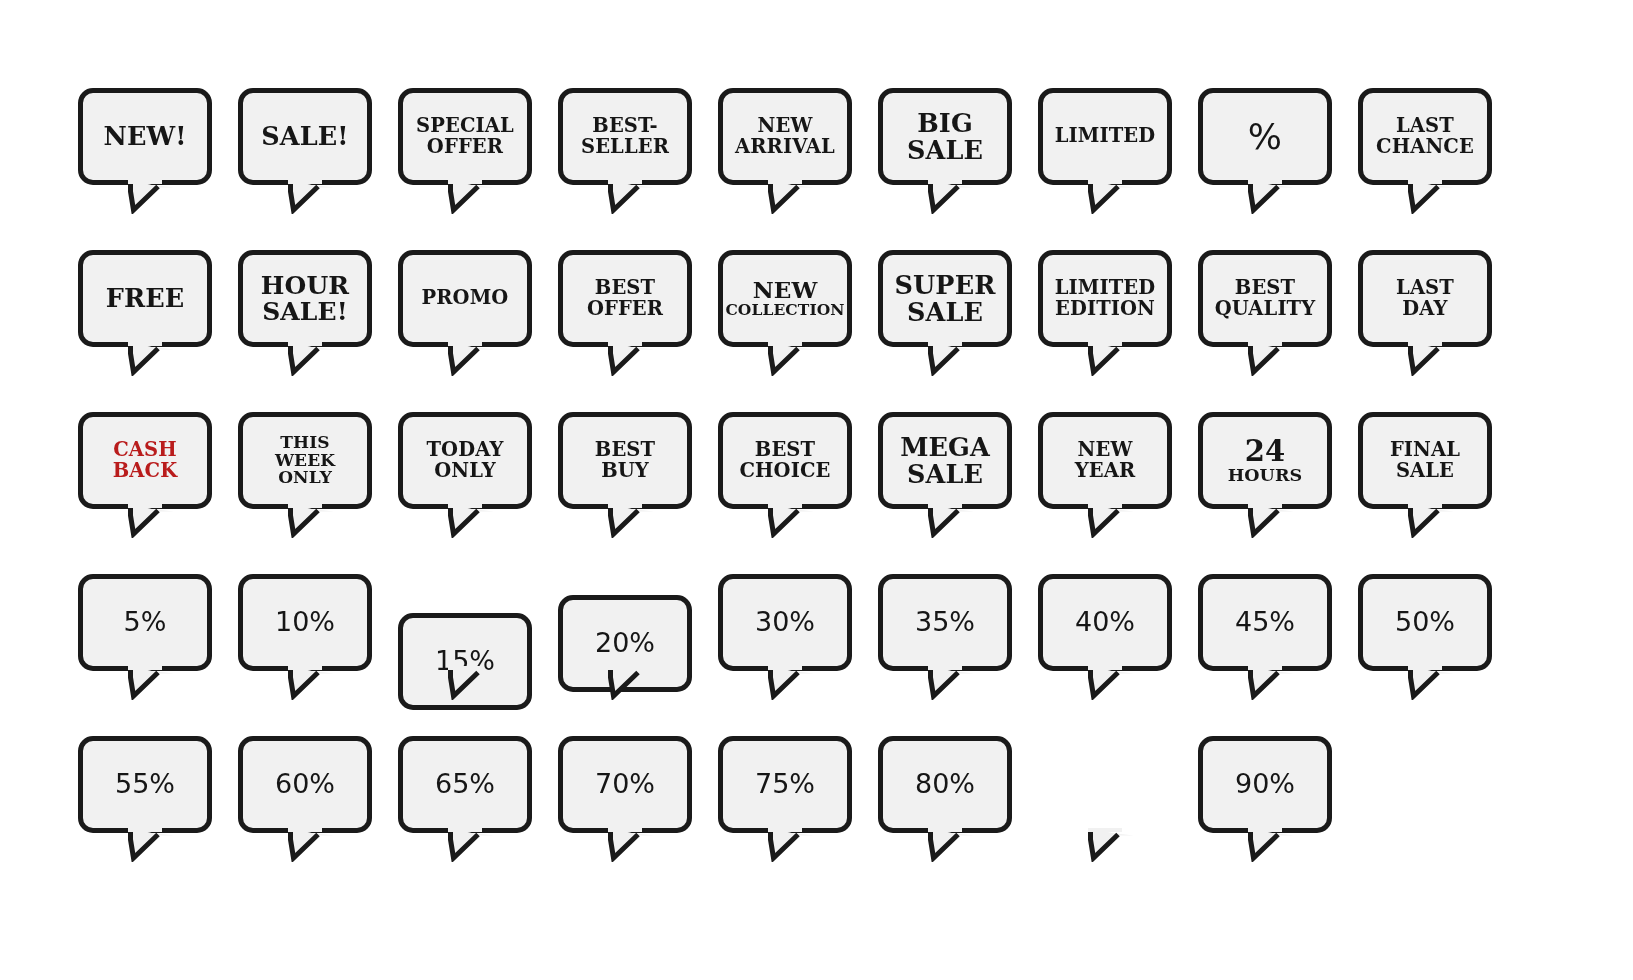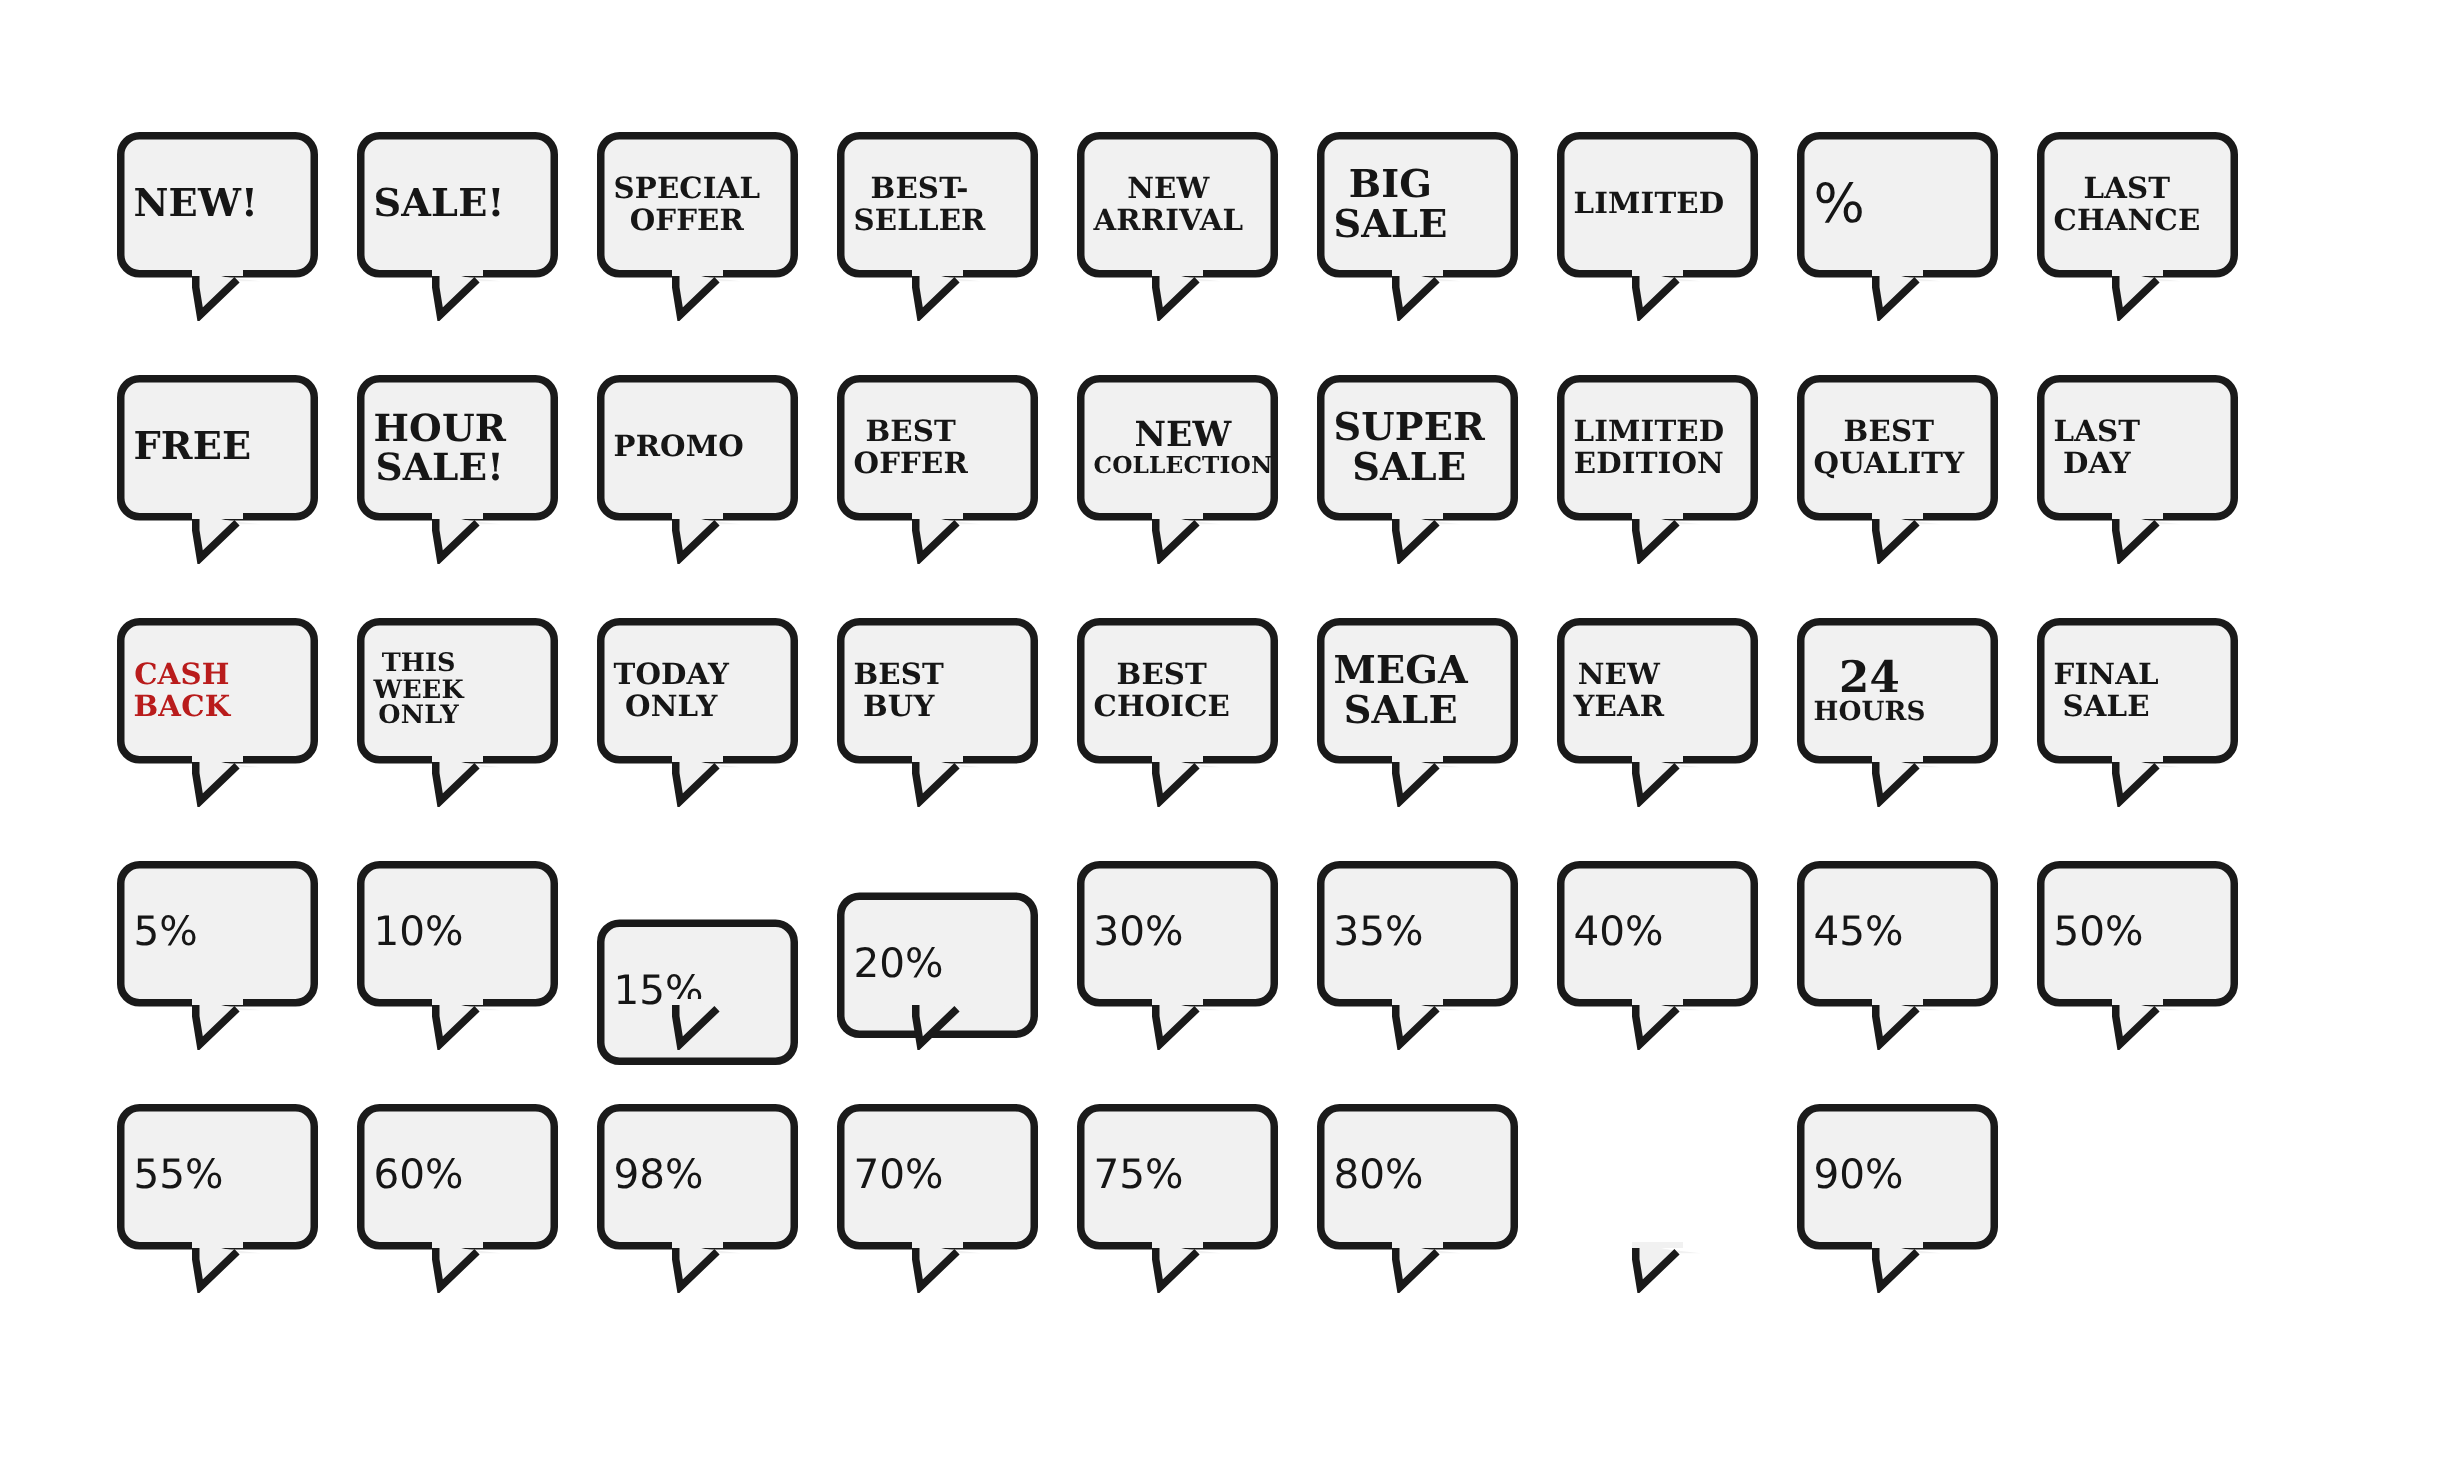--- a/index.html
+++ b/index.html
@@ -46,21 +46,21 @@
     left: 0;
     top: 0;
     width: 134px;
     height: 97px;
     box-sizing: border-box;
     background: #f1f1f1;
     border: 5px solid #1a1a1a;
     border-radius: 15px;
     display: flex;
     align-items: center;
-    justify-content: flex-start;
+    justify-content: center;
     text-align: center;
     color: #161616;
   }
 
   
   .tail {
     position: absolute;
     left: 50px;
     top: 92px;
     width: 52px;
@@ -570,21 +570,21 @@
         <div class="tail">
           <svg width="52" height="34" viewBox="0 0 52 34">
             <path d="M1.5 2.5 L1.5 12 L5 28.5 L27 7.5 L46 7.5" fill="#f1f1f1" stroke="none"></path>
             <path d="M2.5 0 L2.5 11.5 L5.5 30 L30 6.5" fill="#f1f1f1" stroke="#1a1a1a" stroke-width="5" stroke-linejoin="miter" stroke-linecap="butt"></path>
             <rect x="0" y="0" width="34" height="4" fill="#f1f1f1"></rect>
           </svg>
         </div>
       </div>
       <div class="cell">
         <div class="bubble" style="background: rgb(241, 241, 241); border-color: rgb(26, 26, 26); color: rgb(22, 22, 22);">
-          <div class="label s-pct">98%</div>
+          <div class="label s-pct">65%</div>
         </div>
         <div class="tail">
           <svg width="52" height="34" viewBox="0 0 52 34">
             <path d="M1.5 2.5 L1.5 12 L5 28.5 L27 7.5 L46 7.5" fill="#f1f1f1" stroke="none"></path>
             <path d="M2.5 0 L2.5 11.5 L5.5 30 L30 6.5" fill="#f1f1f1" stroke="#1a1a1a" stroke-width="5" stroke-linejoin="miter" stroke-linecap="butt"></path>
             <rect x="0" y="0" width="34" height="4" fill="#f1f1f1"></rect>
           </svg>
         </div>
       </div>
       <div class="cell">

